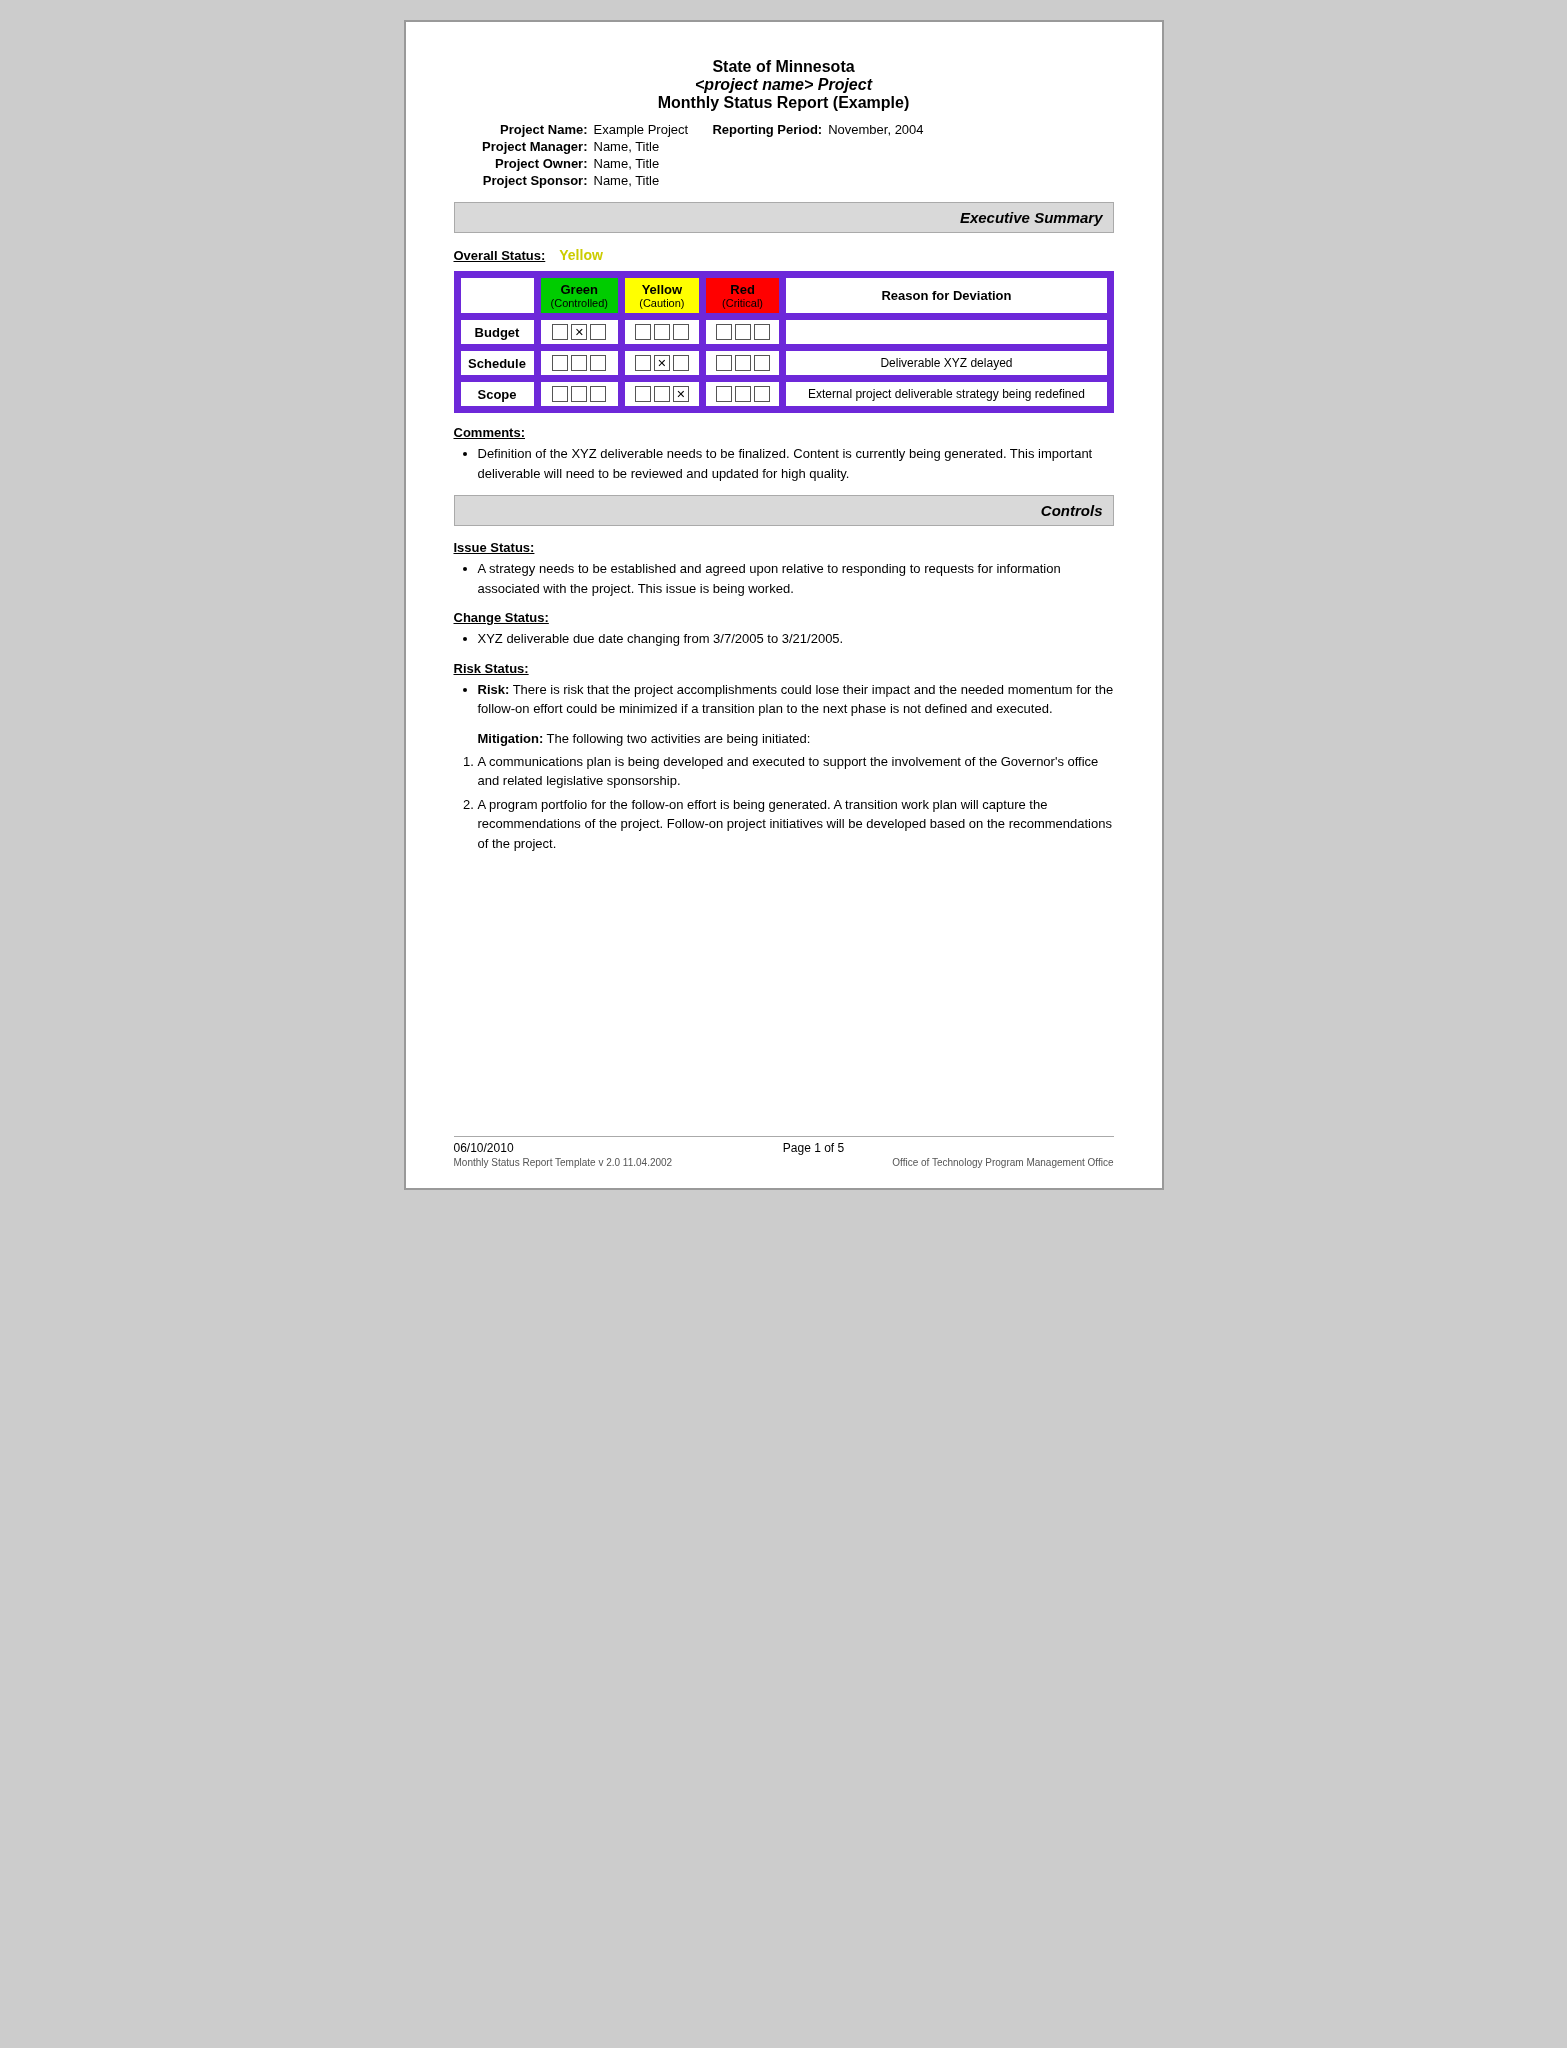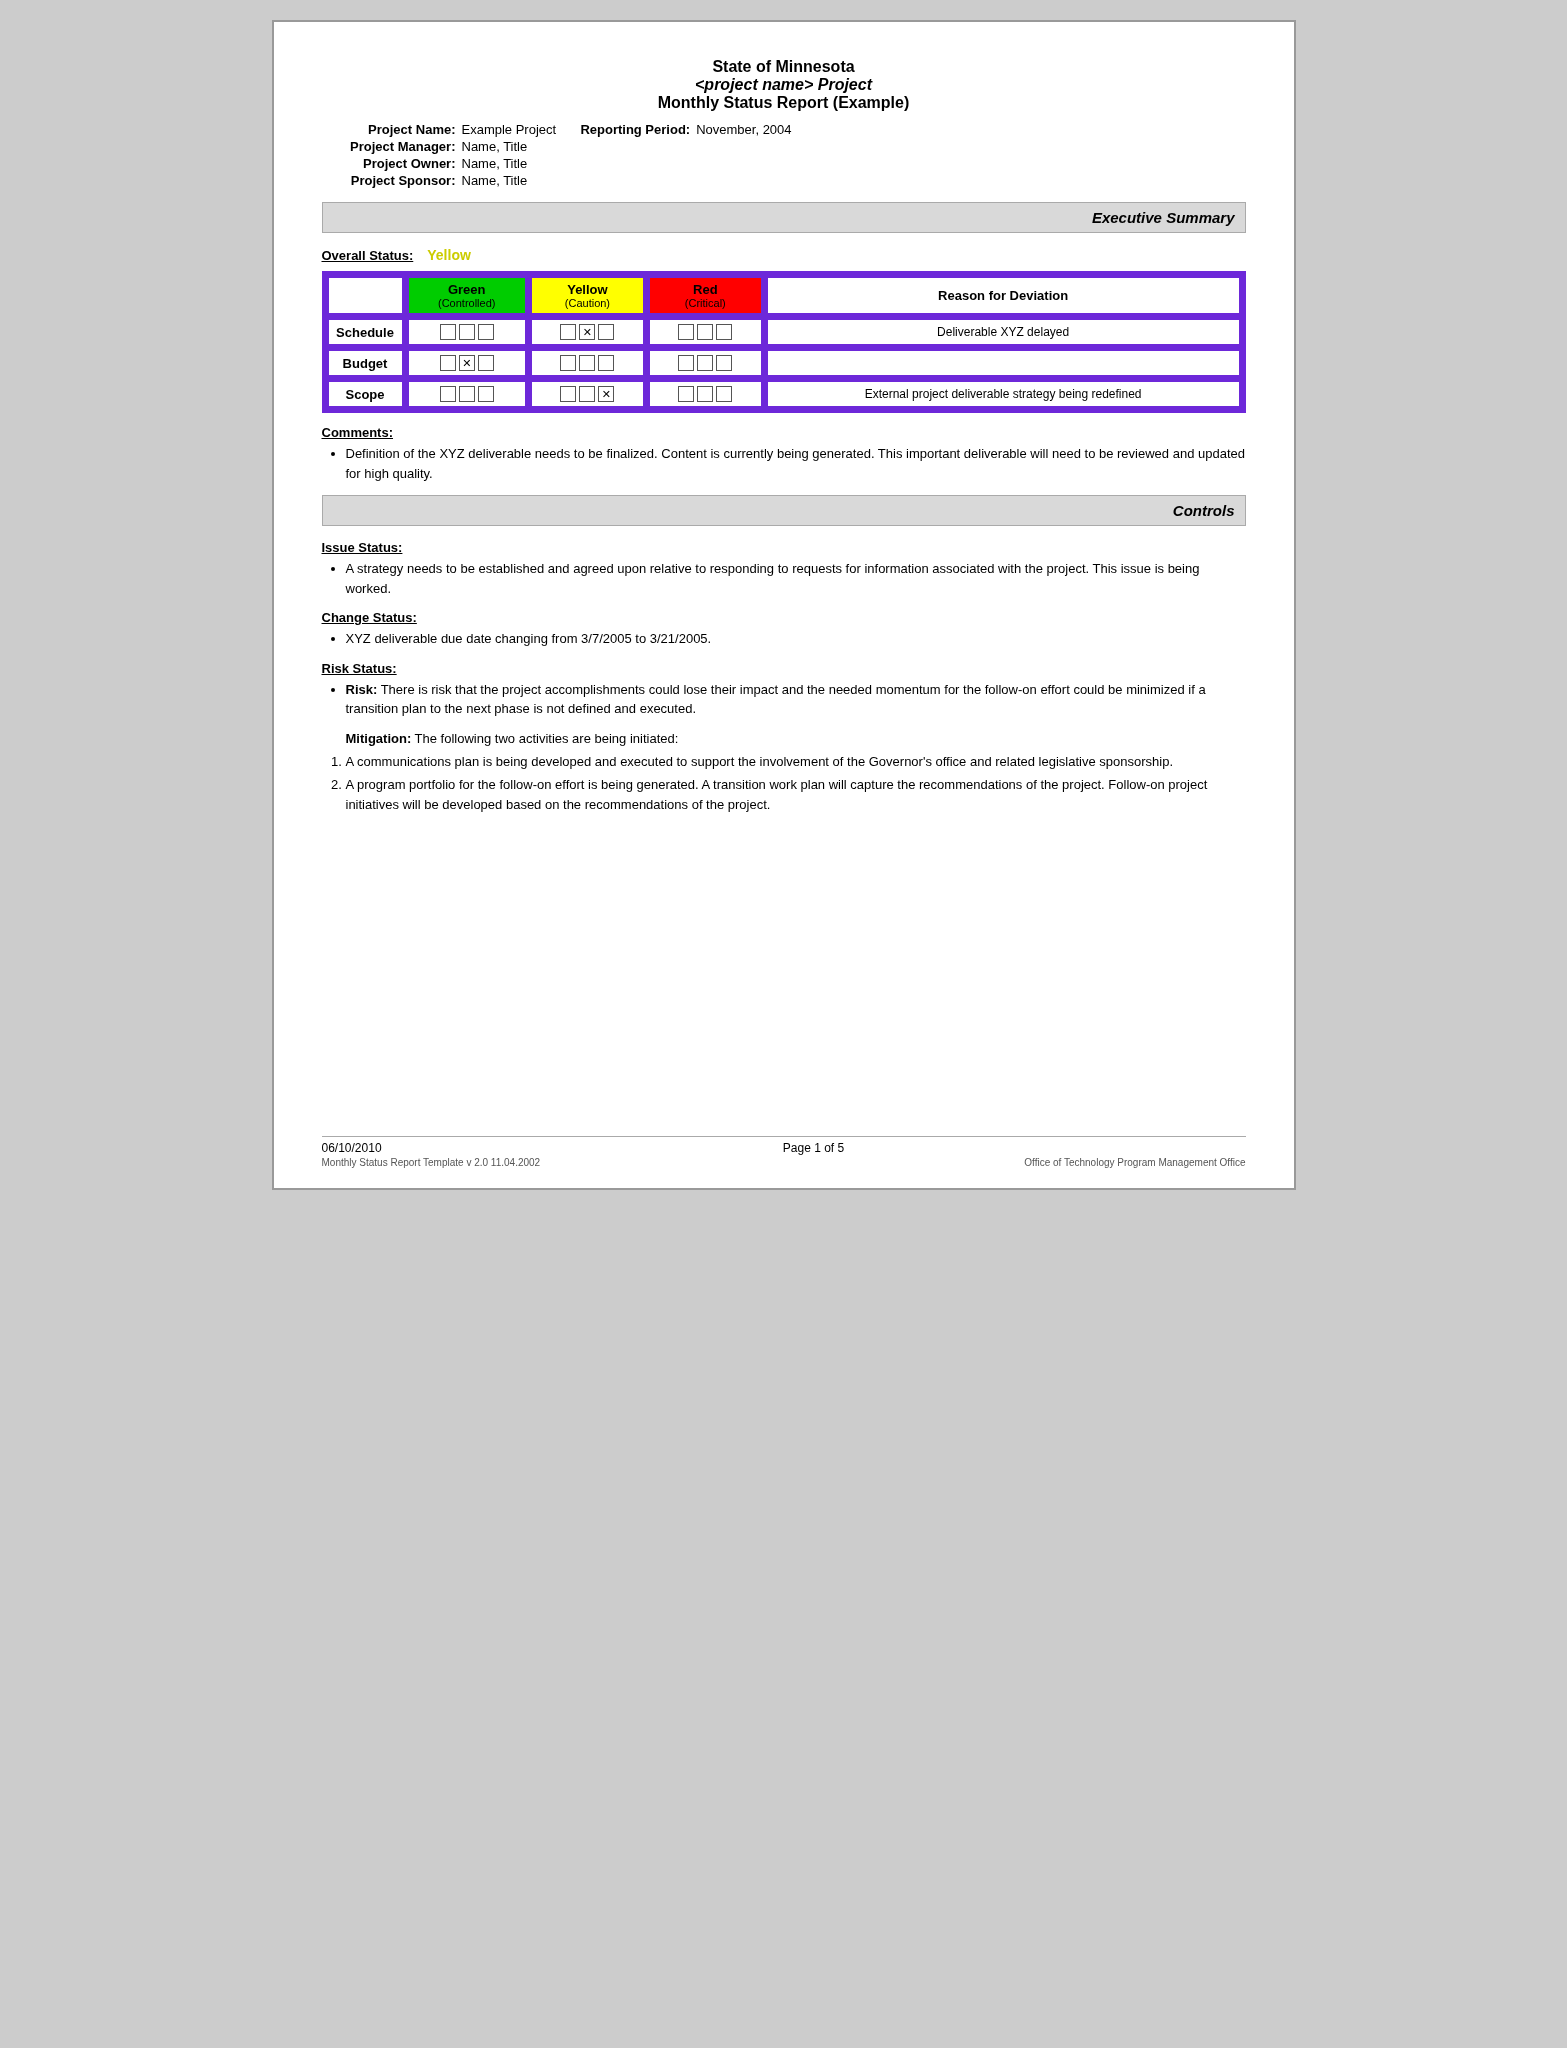--- a/index.html
+++ b/index.html
@@ -7,21 +7,21 @@
       background: #ccc;
       display: flex;
       justify-content: center;
       align-items: flex-start;
       padding: 20px;
       font-family: Arial, sans-serif;
       font-size: 13px;
     }
     .page {
       background: #fff;
-      width: 1024px;
+      width: 760px;
       min-height: 1170px;
       border: 2px solid #999;
       padding: 36px 48px 36px 48px;
       position: relative;
     }
 
     
     .header {
       text-align: center;
       margin-bottom: 10px;
@@ -274,68 +274,68 @@
         </th>
         <th class="th-red">
           <div>Red</div>
           <div style="font-size:11px;font-weight:normal;">(Critical)</div>
         </th>
         <th class="th-deviation">Reason for Deviation</th>
       </tr>
     </thead>
     <tbody id="status-table-body">
     <tr>
-          <td class="row-label">Schedule</td>
-          <td>
-            <div class="checkboxes">
-              <span class="cb"></span>
-              <span class="cb"></span>
-              <span class="cb"></span>
-            </div>
-          </td>
+          <td class="row-label">Budget</td>
           <td>
             <div class="checkboxes">
               <span class="cb"></span>
               <span class="cb checked"></span>
               <span class="cb"></span>
             </div>
           </td>
           <td>
             <div class="checkboxes">
               <span class="cb"></span>
               <span class="cb"></span>
               <span class="cb"></span>
             </div>
           </td>
-          <td class="deviation-text">Deliverable XYZ delayed</td>
+          <td>
+            <div class="checkboxes">
+              <span class="cb"></span>
+              <span class="cb"></span>
+              <span class="cb"></span>
+            </div>
+          </td>
+          <td class="deviation-text"></td>
         </tr>
         <tr>
-          <td class="row-label">Budget</td>
+          <td class="row-label">Schedule</td>
+          <td>
+            <div class="checkboxes">
+              <span class="cb"></span>
+              <span class="cb"></span>
+              <span class="cb"></span>
+            </div>
+          </td>
           <td>
             <div class="checkboxes">
               <span class="cb"></span>
               <span class="cb checked"></span>
               <span class="cb"></span>
             </div>
           </td>
           <td>
             <div class="checkboxes">
               <span class="cb"></span>
               <span class="cb"></span>
               <span class="cb"></span>
             </div>
           </td>
-          <td>
-            <div class="checkboxes">
-              <span class="cb"></span>
-              <span class="cb"></span>
-              <span class="cb"></span>
-            </div>
-          </td>
-          <td class="deviation-text"></td>
+          <td class="deviation-text">Deliverable XYZ delayed</td>
         </tr>
         <tr>
           <td class="row-label">Scope</td>
           <td>
             <div class="checkboxes">
               <span class="cb"></span>
               <span class="cb"></span>
               <span class="cb"></span>
             </div>
           </td>

